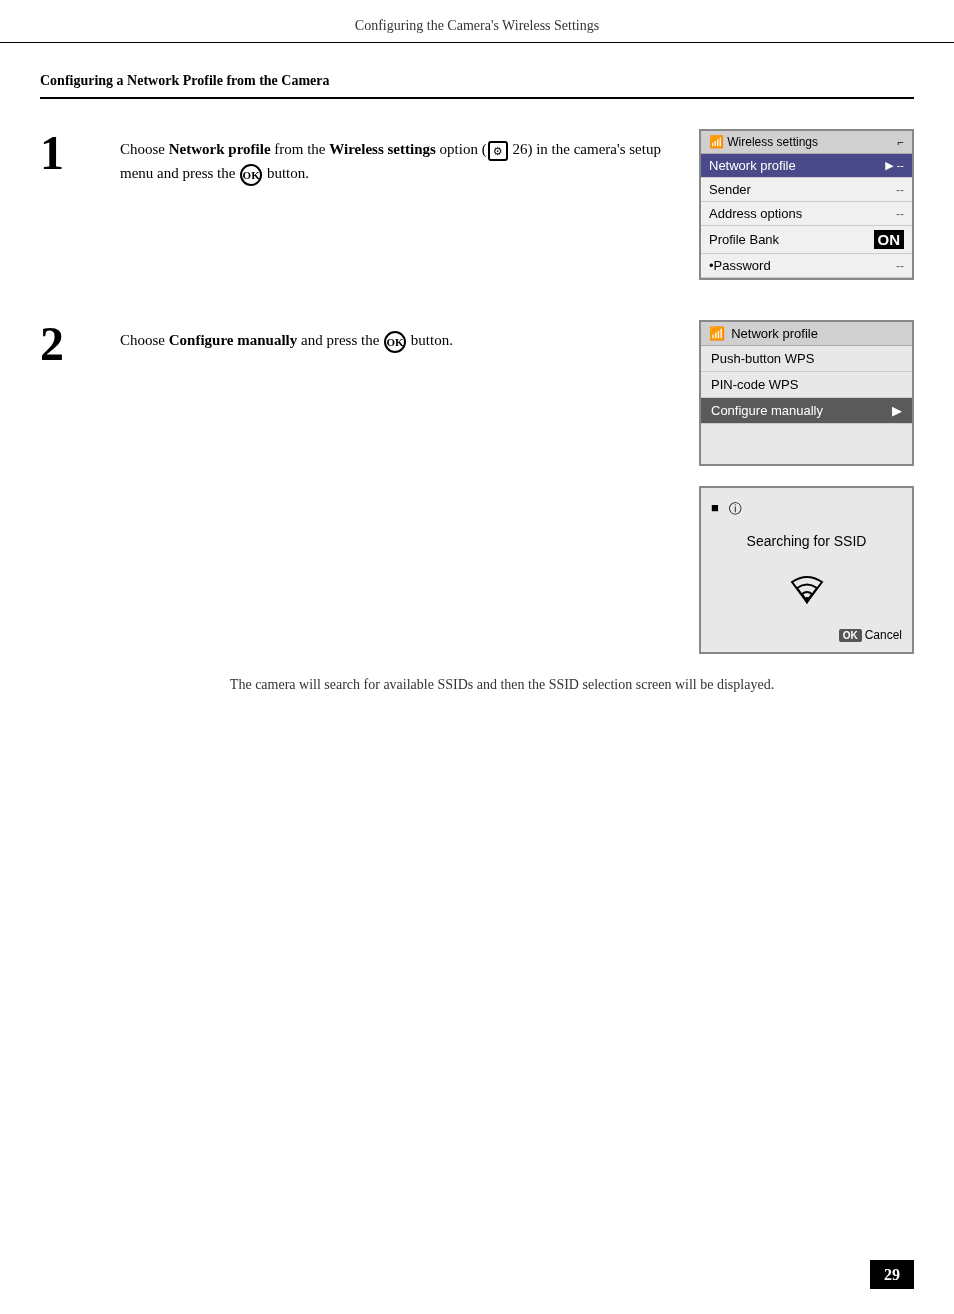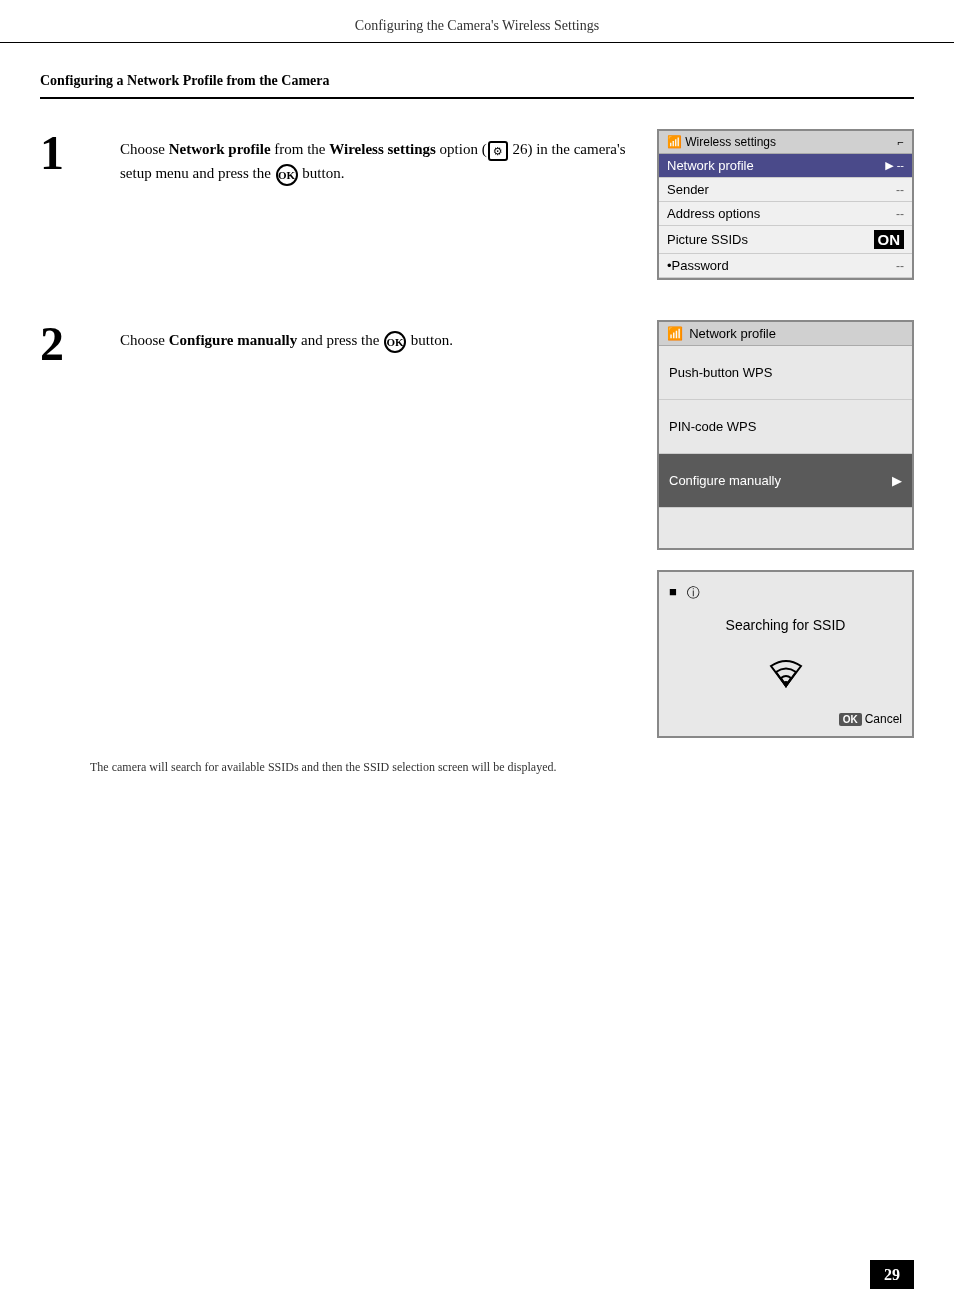--- a/index.html
+++ b/index.html
@@ -44,21 +44,21 @@
     .step-text {
       flex: 1;
       padding-top: 8px;
       font-size: 15px;
       line-height: 1.6;
     }
     .step-text b {
       font-weight: bold;
     }
     .step-screenshot {
-      width: 257px;
+      width: 215px;
       flex-shrink: 0;
     }
     
     .camera-screen {
       border: 2px solid #888;
       background: #f0f0f0;
       font-size: 13px;
       font-family: Arial, sans-serif;
     }
     .camera-screen-header {
@@ -109,21 +109,21 @@
     .np-screen-header {
       background: #d0d0d0;
       padding: 4px 8px;
       display: flex;
       align-items: center;
       gap: 6px;
       border-bottom: 1px solid #aaa;
       font-size: 13px;
     }
     .np-menu-item {
-      padding: 19px 10px;
+      padding: 5px 10px;
       border-bottom: 1px solid #ccc;
       font-size: 13px;
     }
     .np-menu-item.selected {
       background: #5a5a5a;
       color: #fff;
     }
     
     .search-screen {
       border: 2px solid #888;
@@ -156,23 +156,24 @@
       color: #fff;
       font-size: 10px;
       font-weight: bold;
       padding: 1px 4px;
       border-radius: 2px;
     }
     .step-note {
       margin-left: 50px;
       margin-top: -20px;
       margin-bottom: 20px;
-      font-size: 12px;
+      font-size: 14px;
       color: #333;
       line-height: 1.5;
+      text-align: center;
     }
     .page-footer {
       position: absolute;
       bottom: 30px;
       right: 40px;
     }
     .page-number-box {
       background: #000000;
       color: #fff;
       padding: 6px 14px;
@@ -234,21 +235,21 @@
         </div>
         <div class="camera-menu-item">
           <span>Sender</span>
           <span class="menu-value">--</span>
         </div>
         <div class="camera-menu-item">
           <span>Address options</span>
           <span class="menu-value">--</span>
         </div>
         <div class="camera-menu-item">
-          <span>Picture SSIDs</span>
+          <span>Profile Bank</span>
           <span class="picture-bank-on">ON</span>
         </div>
         <div class="camera-menu-item">
           <span>•Password</span>
           <span class="menu-value">--</span>
         </div>
       </div>
     </div>
   </div>
 

